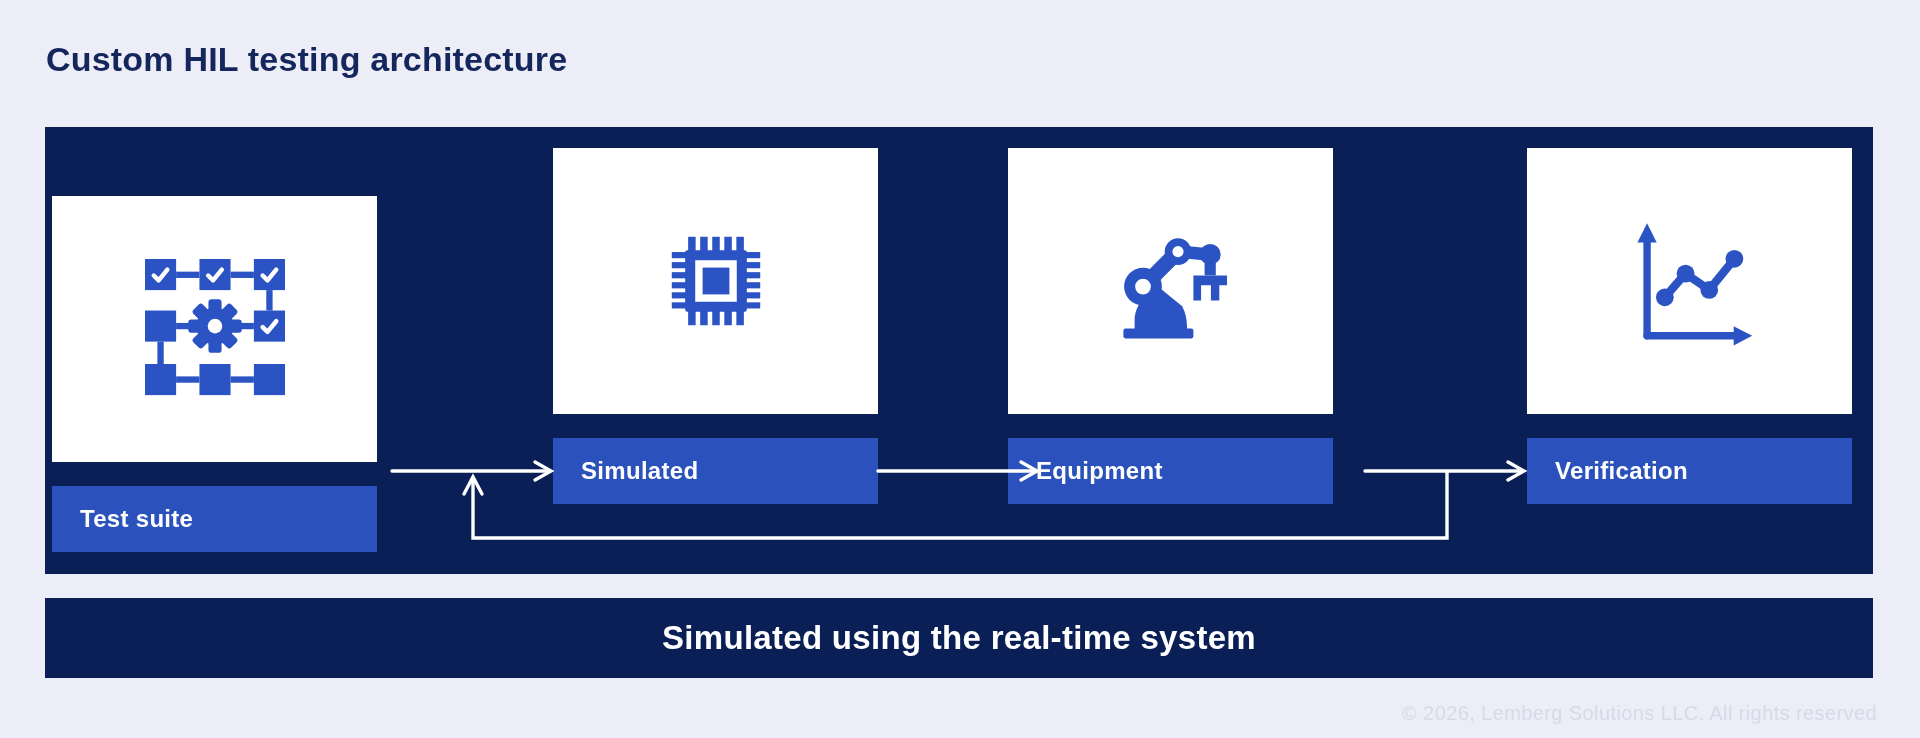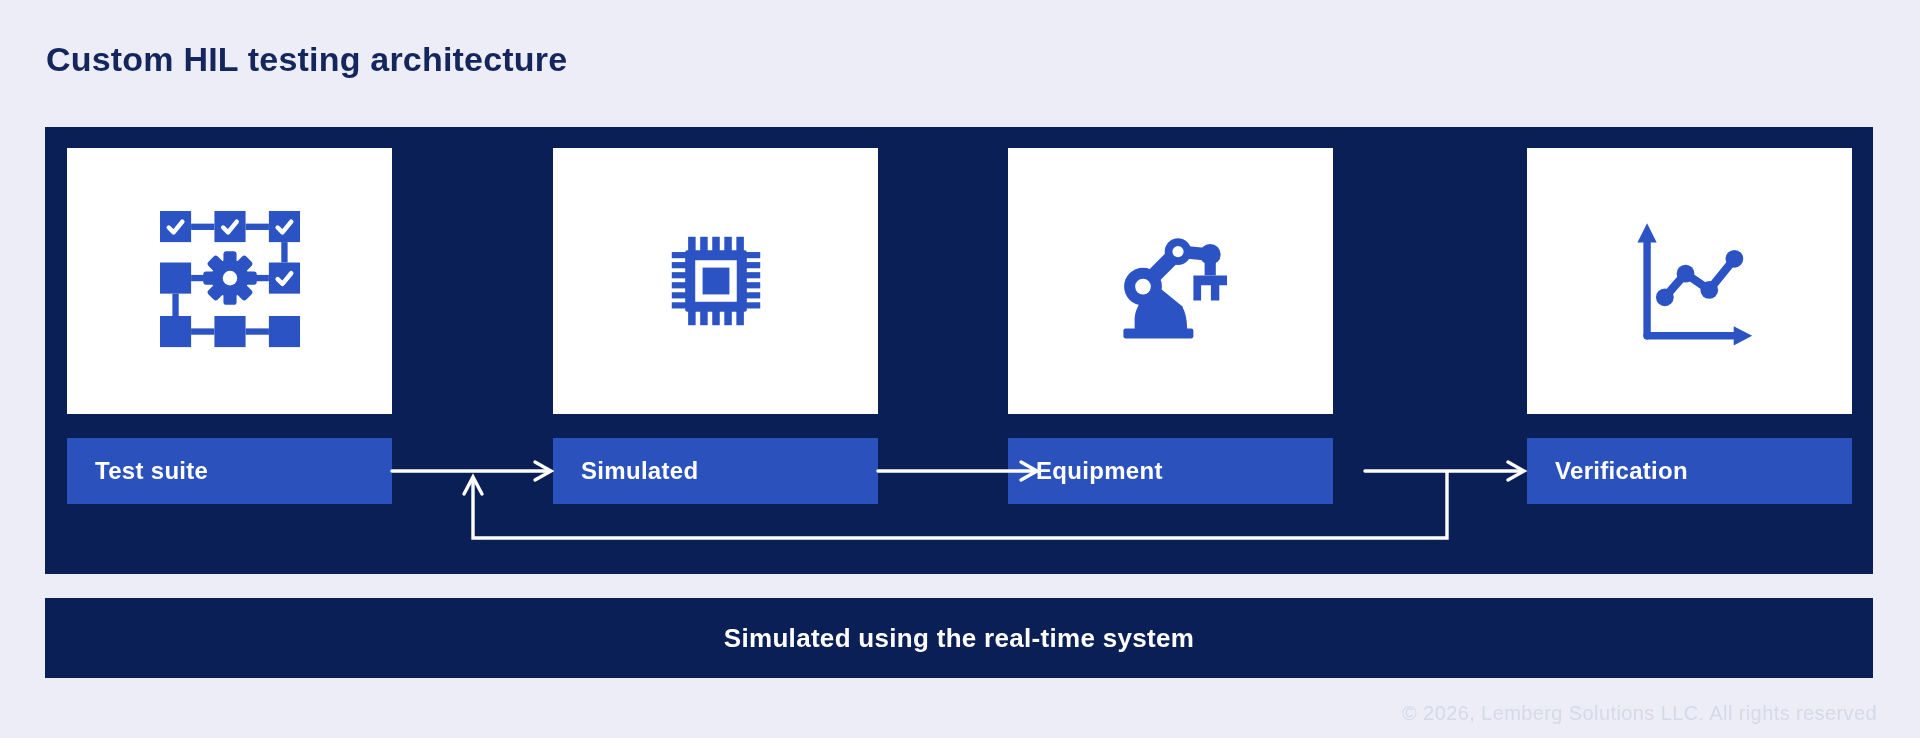--- a/index.html
+++ b/index.html
@@ -12,37 +12,37 @@
   }
   .page-title{
     position:absolute;left:46px;top:40px;
     font-size:34px;font-weight:bold;color:#14265B;letter-spacing:0.2px;
   }
   .panel{
     position:absolute;left:45px;top:127px;width:1828px;height:447px;
     background:#0A1F55;
   }
   .node{position:absolute;top:0;width:325px;height:447px;}
-  .node.n0{left:22px;} .node.n1{left:508px;} .node.n2{left:963px;text-align:center;} .node.n3{left:1482px;text-align:center;}
+  .node.n0{left:7px;margin-top:48px;} .node.n1{left:508px;} .node.n2{left:963px;text-align:center;} .node.n3{left:1482px;text-align:center;}
   .icon-card{
     position:absolute;top:21px;left:0;width:325px;height:266px;background:#FFFFFF;
     display:flex;align-items:center;justify-content:center;
   }
   .label-bar{
     position:absolute;top:311px;left:0;width:325px;height:66px;background:#2B52BC;
     color:#FFFFFF;display:flex;align-items:center;
     padding-left:28px;box-sizing:border-box;
     font-size:24px;font-weight:bold;letter-spacing:0.3px;
   }
   .arrow-layer{position:absolute;left:0;top:0;width:1828px;height:447px;pointer-events:none;}
   .arrow-layer path{stroke:#FFFFFF;stroke-width:3.4;fill:none;stroke-linecap:round;stroke-linejoin:miter;}
   .banner{
     position:absolute;left:45px;top:598px;width:1828px;height:80px;background:#0A1F55;
     display:flex;align-items:center;justify-content:center;
-    color:#FFFFFF;font-size:26px;font-weight:bold;letter-spacing:0.3px;
+    color:#FFFFFF;font-size:33px;font-weight:bold;letter-spacing:0.3px;
   }
   .copyright{
     position:absolute;right:43px;top:702px;
     font-size:20px;color:#D6D9E8;letter-spacing:0.4px;
   }
   .icon-blue{fill:#2B53C4;}
   .icon-line{stroke:#2B53C4;fill:none;}
 </style>
 </head>
 <body>

